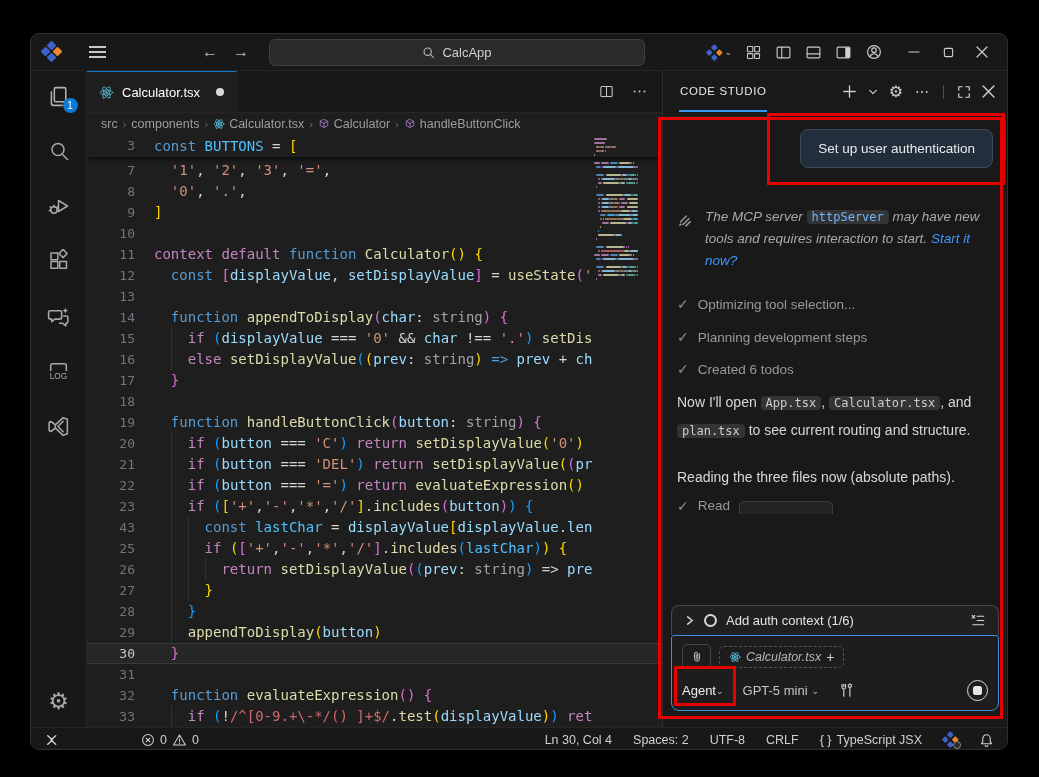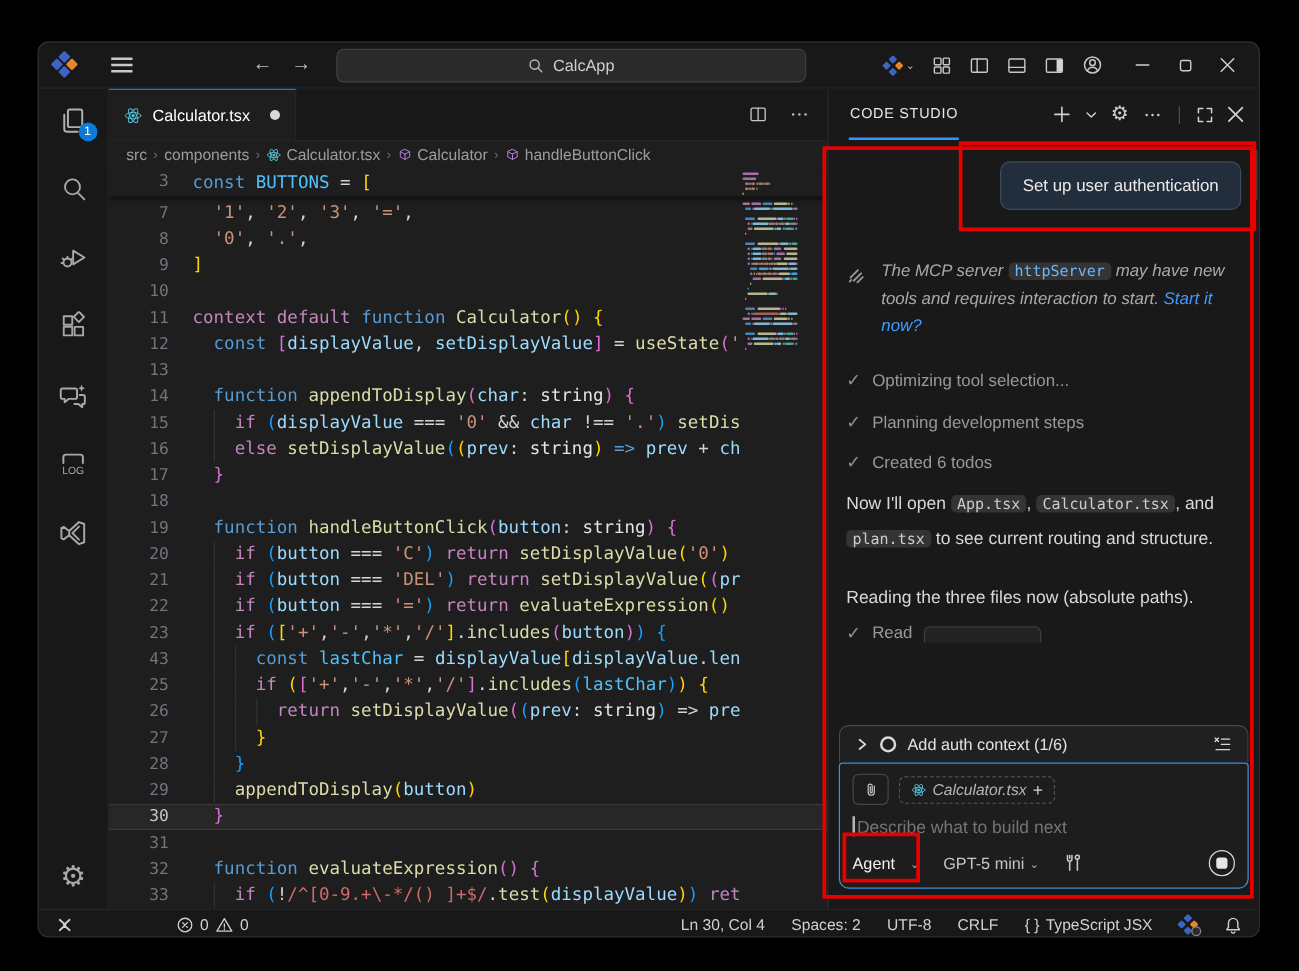--- a/index.html
+++ b/index.html
@@ -52,21 +52,21 @@
           box-shadow:0 3px 5px rgba(0,0,0,.5);}
   #code-lines{position:absolute;left:0;right:0;top:25px;z-index:1;}
   .code-row{display:flex;height:21px;line-height:21px;}
   .sticky .code-row{height:22px;line-height:22px;}
   .gutter{width:48px;flex:none;text-align:right;color:#6e7681;font-size:13px;}
   .code-text{margin-left:19px;width:438px;flex:none;white-space:pre;overflow:hidden;position:relative;color:#d4d4d4;}
   .guide{position:absolute;top:0;bottom:0;width:1px;background:#323232;}
   .code-row.cur{background:rgba(255,255,255,.045);box-shadow:inset 0 1px 0 #3a3a3a,inset 0 -1px 0 #3a3a3a;}
   .code-row.cur .gutter{color:#c6c6c6;}
   .tk-k{color:#C586C0}.tk-b{color:#569CD6}.tk-f{color:#DCDCAA}.tk-v{color:#9CDCFE}.tk-c{color:#4FC1FF}
-  .tk-s{color:#CE9178}.tk-t{color:#e5e5e5}.tk-p{color:#d4d4d4}.tk-y{color:#FFD700}.tk-m{color:#DA70D6}
+  .tk-s{color:#CE9178}.tk-t{color:#a3a3a3}.tk-p{color:#d4d4d4}.tk-y{color:#FFD700}.tk-m{color:#DA70D6}
   .tk-u{color:#179FFF}.tk-r{color:#D16969}
   .minimap{position:absolute;top:3px;right:22px;width:48px;height:300px;z-index:4;}
   .minimap i{position:absolute;height:2px;opacity:.8;border-radius:1px;}
 
   
   .panel{flex:1;display:flex;flex-direction:column;background:#191919;position:relative;}
   .panel-header{height:41px;display:flex;align-items:center;padding:0 12px 0 16px;border-bottom:1px solid #191919;}
   .panel-title{align-self:stretch;display:flex;align-items:center;color:#e7e7e7;font-size:11.5px;
                letter-spacing:.6px;border-bottom:2px solid #3794ff;padding:0 1px;}
   .panel-actions{margin-left:auto;display:flex;align-items:center;gap:11px;color:#cfcfcf;}
@@ -98,21 +98,21 @@
   .todo-bar .ticon{margin-left:auto;}
   .inputbox{border:1px solid #3c8fd9;border-radius:3px 3px 8px 8px;background:#1d1d1d;padding:8px 10px 9px;}
   .att-row{display:flex;align-items:center;gap:8px;}
   .att-btn{width:27px;height:23px;border:1px solid #454545;border-radius:5px;display:flex;align-items:center;justify-content:center;}
   .att-chip{display:flex;align-items:center;gap:5px;border:1px dashed #555;border-radius:5px;padding:2px 9px;
             color:#b5b5b5;font-size:12.5px;font-style:italic;}
   .att-plus{color:#cfcfcf;font-style:normal;font-size:14px;}
   .ph-row{margin-top:9px;color:#757575;font-size:14px;display:flex;align-items:center;}
   .caret{display:inline-block;width:1.5px;height:16px;background:#b5b5b5;margin-right:2px;}
   .ctl-row{margin-top:11px;display:flex;align-items:center;gap:19px;}
-  .mode{color:#f0f0f0;font-size:13px;display:flex;align-items:center;gap:12px;}
+  .mode{color:#f0f0f0;font-size:13px;display:flex;align-items:center;gap:0;}
   .model{color:#c5c5c5;font-size:13px;display:flex;align-items:center;gap:4px;}
   .dd{font-size:9px;color:#bdbdbd;}
   .stop-btn{margin-left:auto;width:19px;height:19px;border:1.6px solid #d9d9d9;border-radius:50%;
             display:flex;align-items:center;justify-content:center;}
   .stop-btn i{width:9px;height:9px;border-radius:2.5px;background:#e6e6e6;}
   .panel-scroll{position:absolute;top:49px;right:1px;width:5px;height:40px;background:#3f3f3f;}
 
   
   .statusbar{height:24px;border-top:1px solid #252525;display:flex;align-items:center;padding:0 13px;
              color:#d0d0d0;font-size:12.5px;background:#181818;}
@@ -726,24 +726,20 @@
                   <svg width="12" height="12" viewBox="0 0 24 24" fill="none" stroke="#58c4dc" stroke-width="1.4">
                       <circle cx="12" cy="12" r="2.2" fill="#58c4dc" stroke="none"></circle>
                       <ellipse cx="12" cy="12" rx="10" ry="4"></ellipse>
                       <ellipse cx="12" cy="12" rx="10" ry="4" transform="rotate(60 12 12)"></ellipse>
                       <ellipse cx="12" cy="12" rx="10" ry="4" transform="rotate(120 12 12)"></ellipse>
                     </svg>
                   <span>Calculator.tsx</span>
                   <span class="att-plus">+</span>
                 </span>
               </div>
-              <div class="ph-row">
-                <span class="caret"></span>
-                <span>Describe what to build next</span>
-              </div>
               <div class="ctl-row">
                 <span class="mode">
                   <span>Agent</span>
                     <span class="dd">⌄</span>
                 </span>
                 <span class="model">
                   <span>GPT-5 mini</span>
                     <span class="dd">⌄</span>
                 </span>
                 <svg width="17" height="17" viewBox="0 0 18 18" fill="none" stroke="#c9c9c9" stroke-width="1.3">

